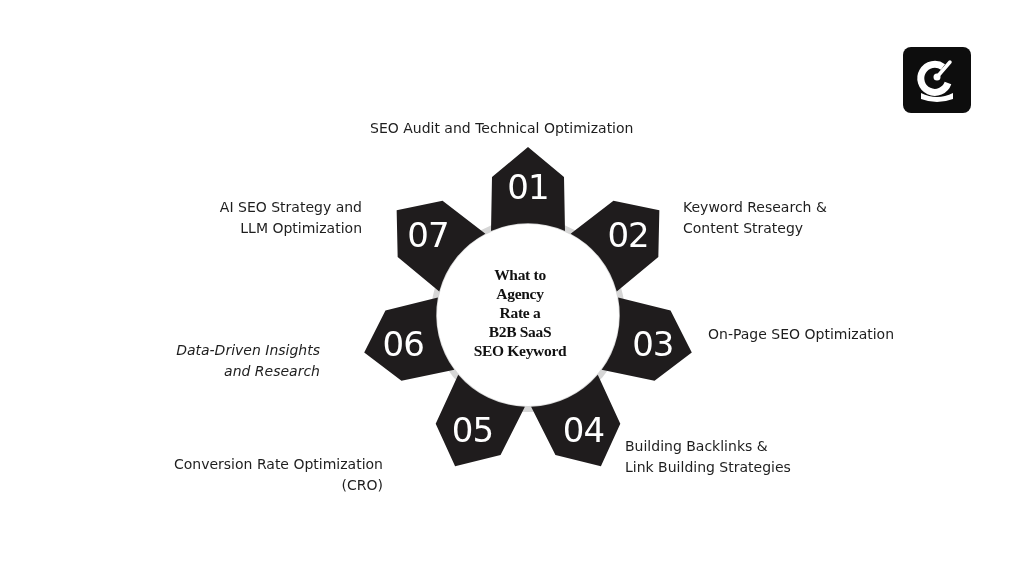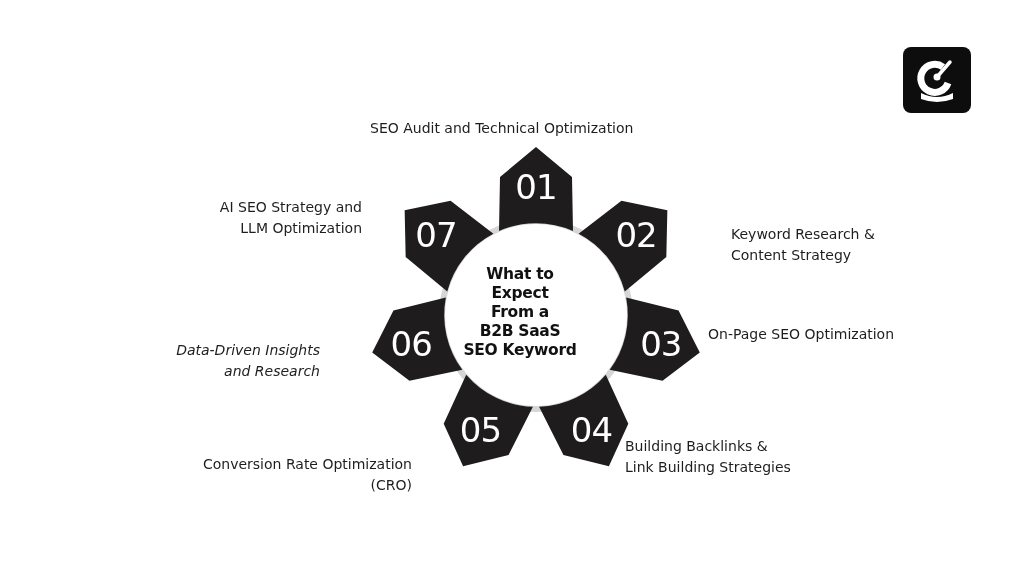--- a/index.html
+++ b/index.html
@@ -7,29 +7,29 @@
     width: 1024px; height: 576px; background: #ffffff;
     position: relative; overflow: hidden;
     font-family: "DejaVu Sans", sans-serif;
     color: #1c1c1c;
   }
   .logo {
     position: absolute; left: 903px; top: 47px; width: 68px; height: 66px;
     background: #0d0d0d; border-radius: 8px;
   }
   .logo svg { position: absolute; left: 0; top: 0; }
-  .diagram { position: absolute; left: 16px; top: 0; width: 888px; height: 576px; }
+  .diagram { position: absolute; left: 8px; top: 0; width: 888px; height: 576px; }
   .center-text {
     position: absolute; left: 445px; top: 265px; width: 150px;
     text-align: center; font-weight: bold; font-size: 15.5px; line-height: 19px;
     color: #111;
     font-family: "DejaVu Sans", sans-serif;
     letter-spacing: -0.3px;
   }
-  .center-text span { display: block; }
+  .center-text span { display: block; font-family: Liberation Serif, serif; }
   .label {
     position: absolute; font-size: 14px; line-height: 21px; color: #1e1e1e;
     font-family: "DejaVu Sans", sans-serif; white-space: nowrap;
   }
   .label span { display: block; }
   .label.right-align { text-align: right; }
   .num {
     font-family: "DejaVu Sans", sans-serif;
     font-size: 34px; fill: #ffffff; text-anchor: middle;
     letter-spacing: -1px;
@@ -67,41 +67,41 @@
         <text x="575.5" y="442.3" class="num" transform-origin="center">04</text>
         <text x="464.5" y="442.3" class="num" transform-origin="center">05</text>
         <text x="395.2" y="355.5" class="num" transform-origin="center">06</text>
         <text x="419.9" y="247.2" class="num" transform-origin="center">07</text>
       </g>
   </svg>
 </div>
 
 <div class="center-text">
   <span>What to</span>
-  <span>Expect</span>
-  <span>From a</span>
+  <span>Agency</span>
+  <span>Rate a</span>
   <span>B2B SaaS</span>
   <span>SEO Keyword</span>
 </div>
 
 <div class="label" style="left:370px; top:118px;text-align:center;">
   <span>SEO Audit and Technical Optimization</span>
 </div>
-<div class="label" style="left:683px; top:224px;margin-left:48px;">
+<div class="label" style="left:683px; top:197px;">
   <span>Keyword Research &amp;</span>
   <span>Content Strategy</span>
 </div>
 <div class="label" style="left:708px; top:324px;">
   <span>On-Page SEO Optimization</span>
 </div>
 <div class="label" style="left:625px; top:436px;">
   <span>Building Backlinks &amp;</span>
   <span>Link Building Strategies</span>
 </div>
-<div class="label right-align" style="right:612px; top:454px;">
+<div class="label right-align" style="right:641px; top:454px;">
   <span>Conversion Rate Optimization</span>
   <span>(CRO)</span>
 </div>
 <div class="label right-align" style="right:704px; top:340px;font-style:italic;">
   <span>Data-Driven Insights</span>
   <span>and Research</span>
 </div>
 <div class="label right-align" style="right:662px; top:197px;margin-left:26px;">
   <span>AI SEO Strategy and</span>
   <span>LLM Optimization</span>

